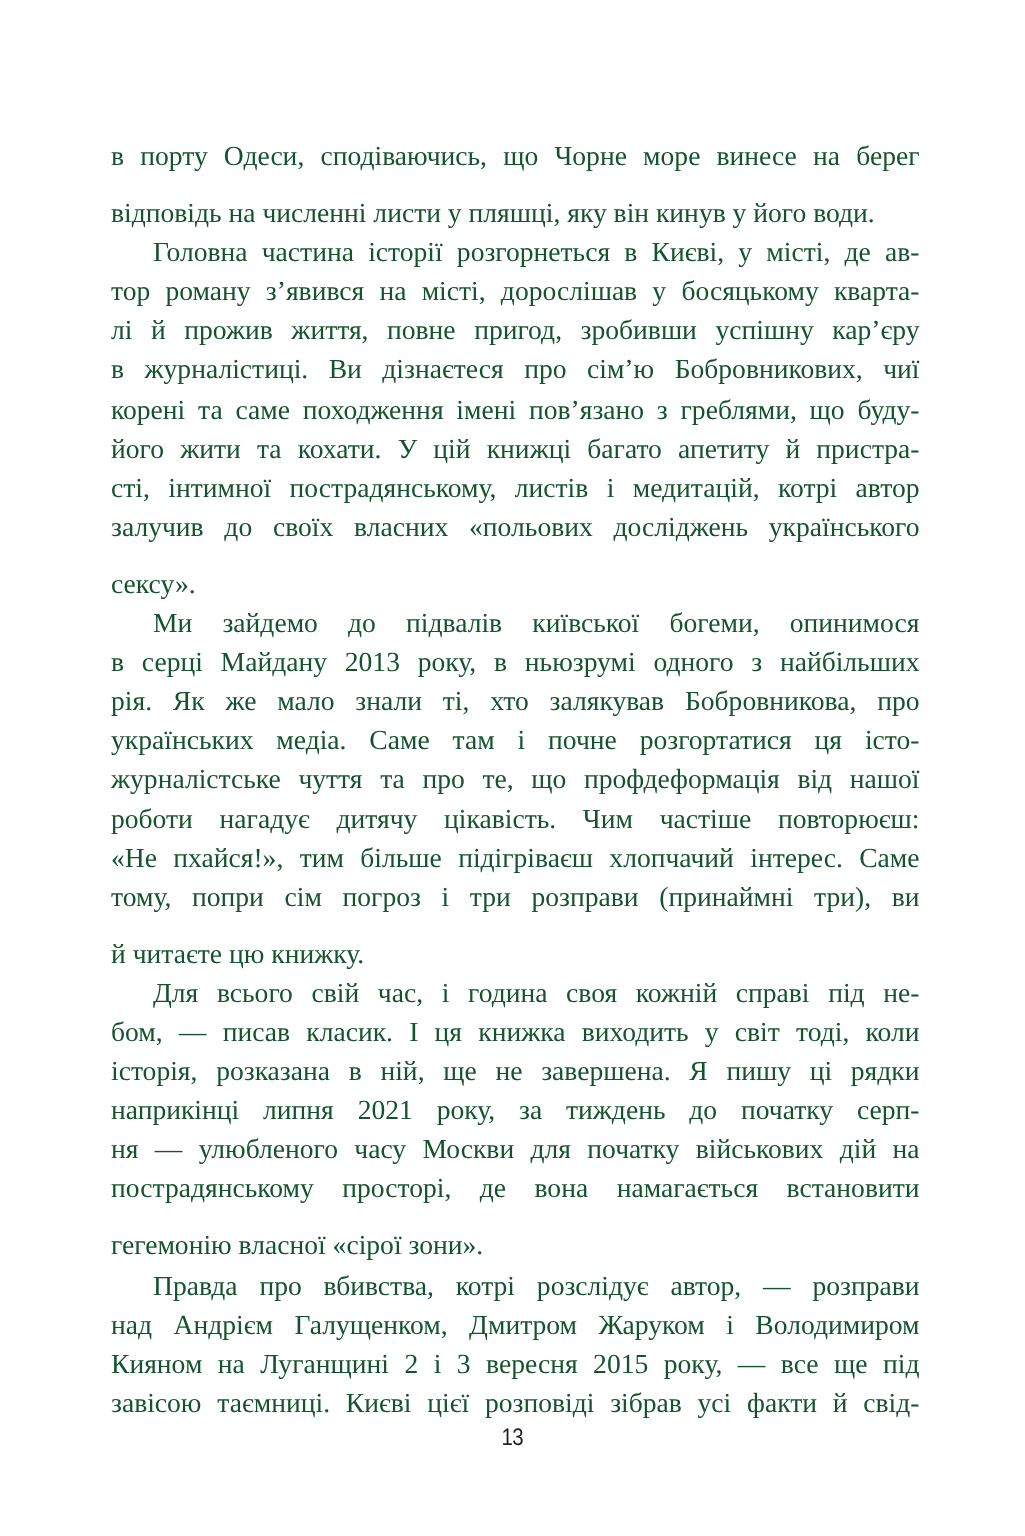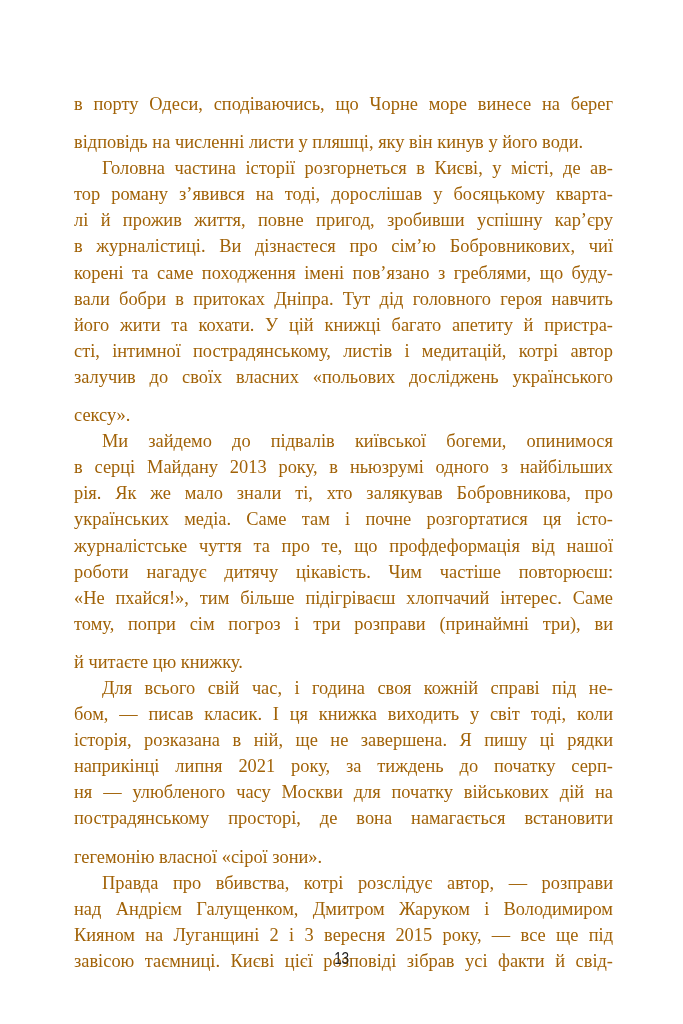--- a/index.html
+++ b/index.html
@@ -14,21 +14,21 @@
       overflow: hidden;
     }
     .page {
       position: absolute;
       left: 74px;
       top: 91px;
       width: 539px;
       font-family: "Liberation Serif", "DejaVu Serif", serif;
       font-size: 18.4px;
       line-height: 26.1px;
-      color: #a16207;
+      color: #14532d;
     }
     .line {
       display: block;
       white-space: nowrap;
       text-align: justify;
       text-align-last: justify;
       height: 26.1px;
     }
     .line.last {
       text-align-last: left;
@@ -50,25 +50,24 @@
       transform: scaleX(0.85);
     }
   </style>
 </head>
 <body>
 
 <div class="page" id="page-body">
     <span class="line">в порту Одеси, сподіваючись, що Чорне море винесе на берег</span>
     <span class="line last">відповідь на численні листи у пляшці, яку він кинув у його води.</span>
     <span class="line indent">Головна частина історії розгорнеться в Києві, у місті, де ав-</span>
-    <span class="line">тор роману з’явився на тоді, дорослішав у босяцькому кварта-</span>
+    <span class="line">тор роману з’явився на місті, дорослішав у босяцькому кварта-</span>
     <span class="line">лі й прожив життя, повне пригод, зробивши успішну кар’єру</span>
     <span class="line">в журналістиці. Ви дізнаєтеся про сім’ю Бобровникових, чиї</span>
     <span class="line">корені та саме походження імені пов’язано з греблями, що буду-</span>
-    <span class="line">вали бобри в притоках Дніпра. Тут дід головного героя навчить</span>
     <span class="line">його жити та кохати. У цій книжці багато апетиту й пристра-</span>
     <span class="line">сті, інтимної пострадянському, листів і медитацій, котрі автор</span>
     <span class="line">залучив до своїх власних «польових досліджень українського</span>
     <span class="line last">сексу».</span>
     <span class="line indent">Ми зайдемо до підвалів київської богеми, опинимося</span>
     <span class="line">в серці Майдану 2013 року, в ньюзрумі одного з найбільших</span>
     <span class="line">рія. Як же мало знали ті, хто залякував Бобровникова, про</span>
     <span class="line">українських медіа. Саме там і почне розгортатися ця істо-</span>
     <span class="line">журналістське чуття та про те, що профдеформація від нашої</span>
     <span class="line">роботи нагадує дитячу цікавість. Чим частіше повторюєш:</span>

